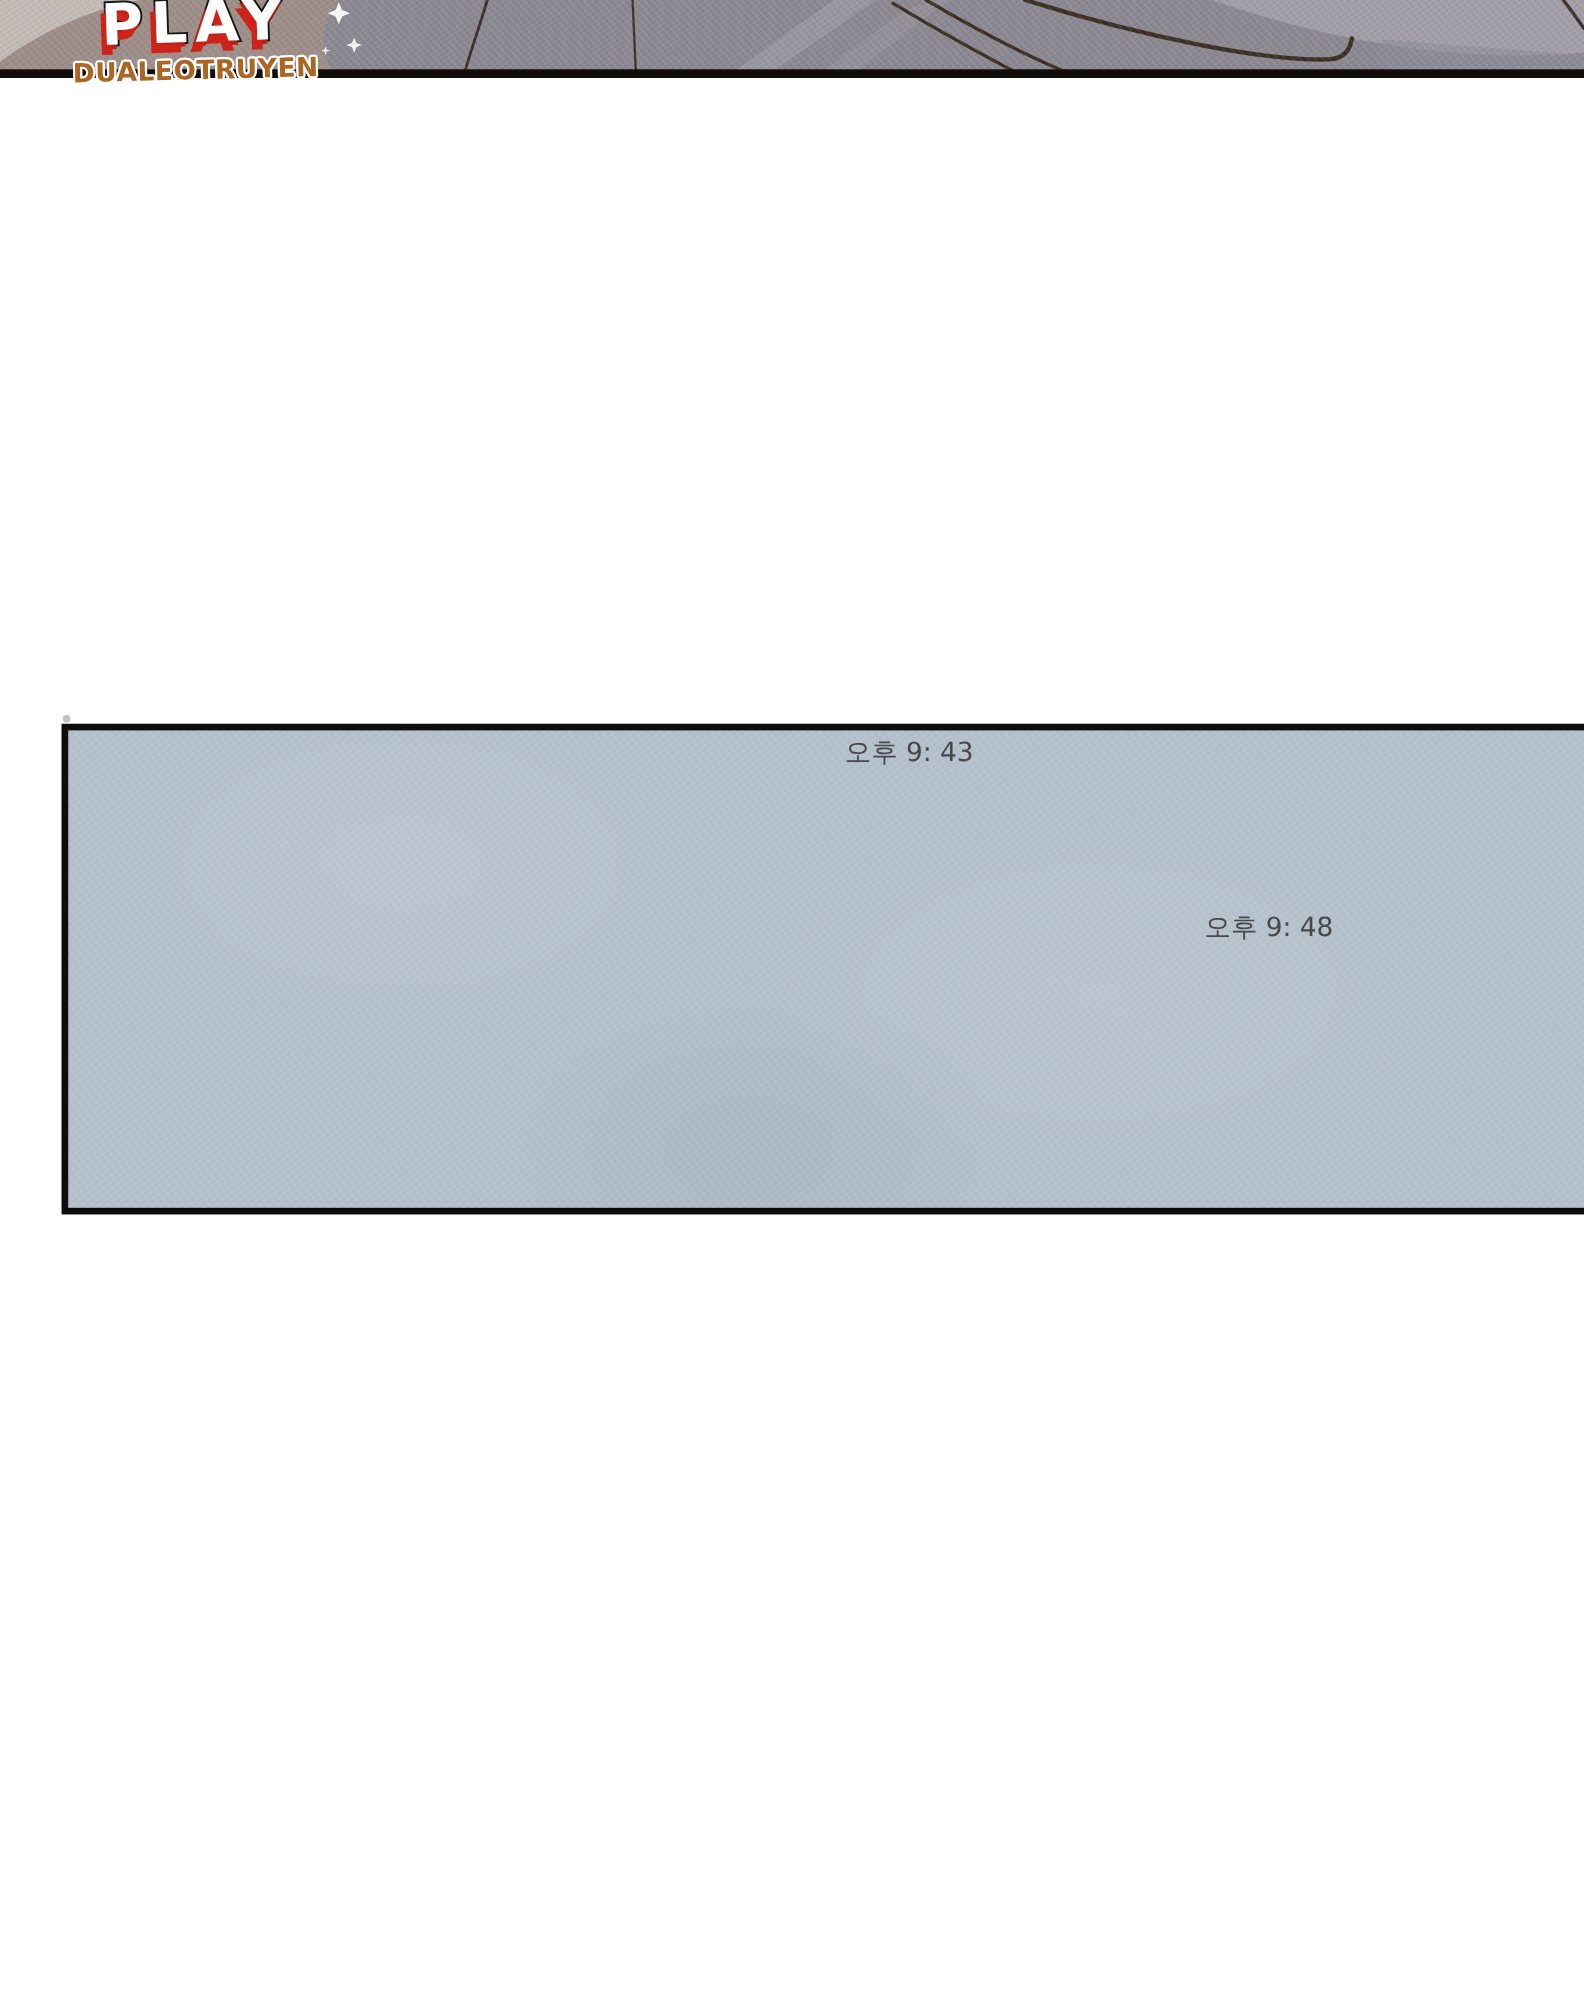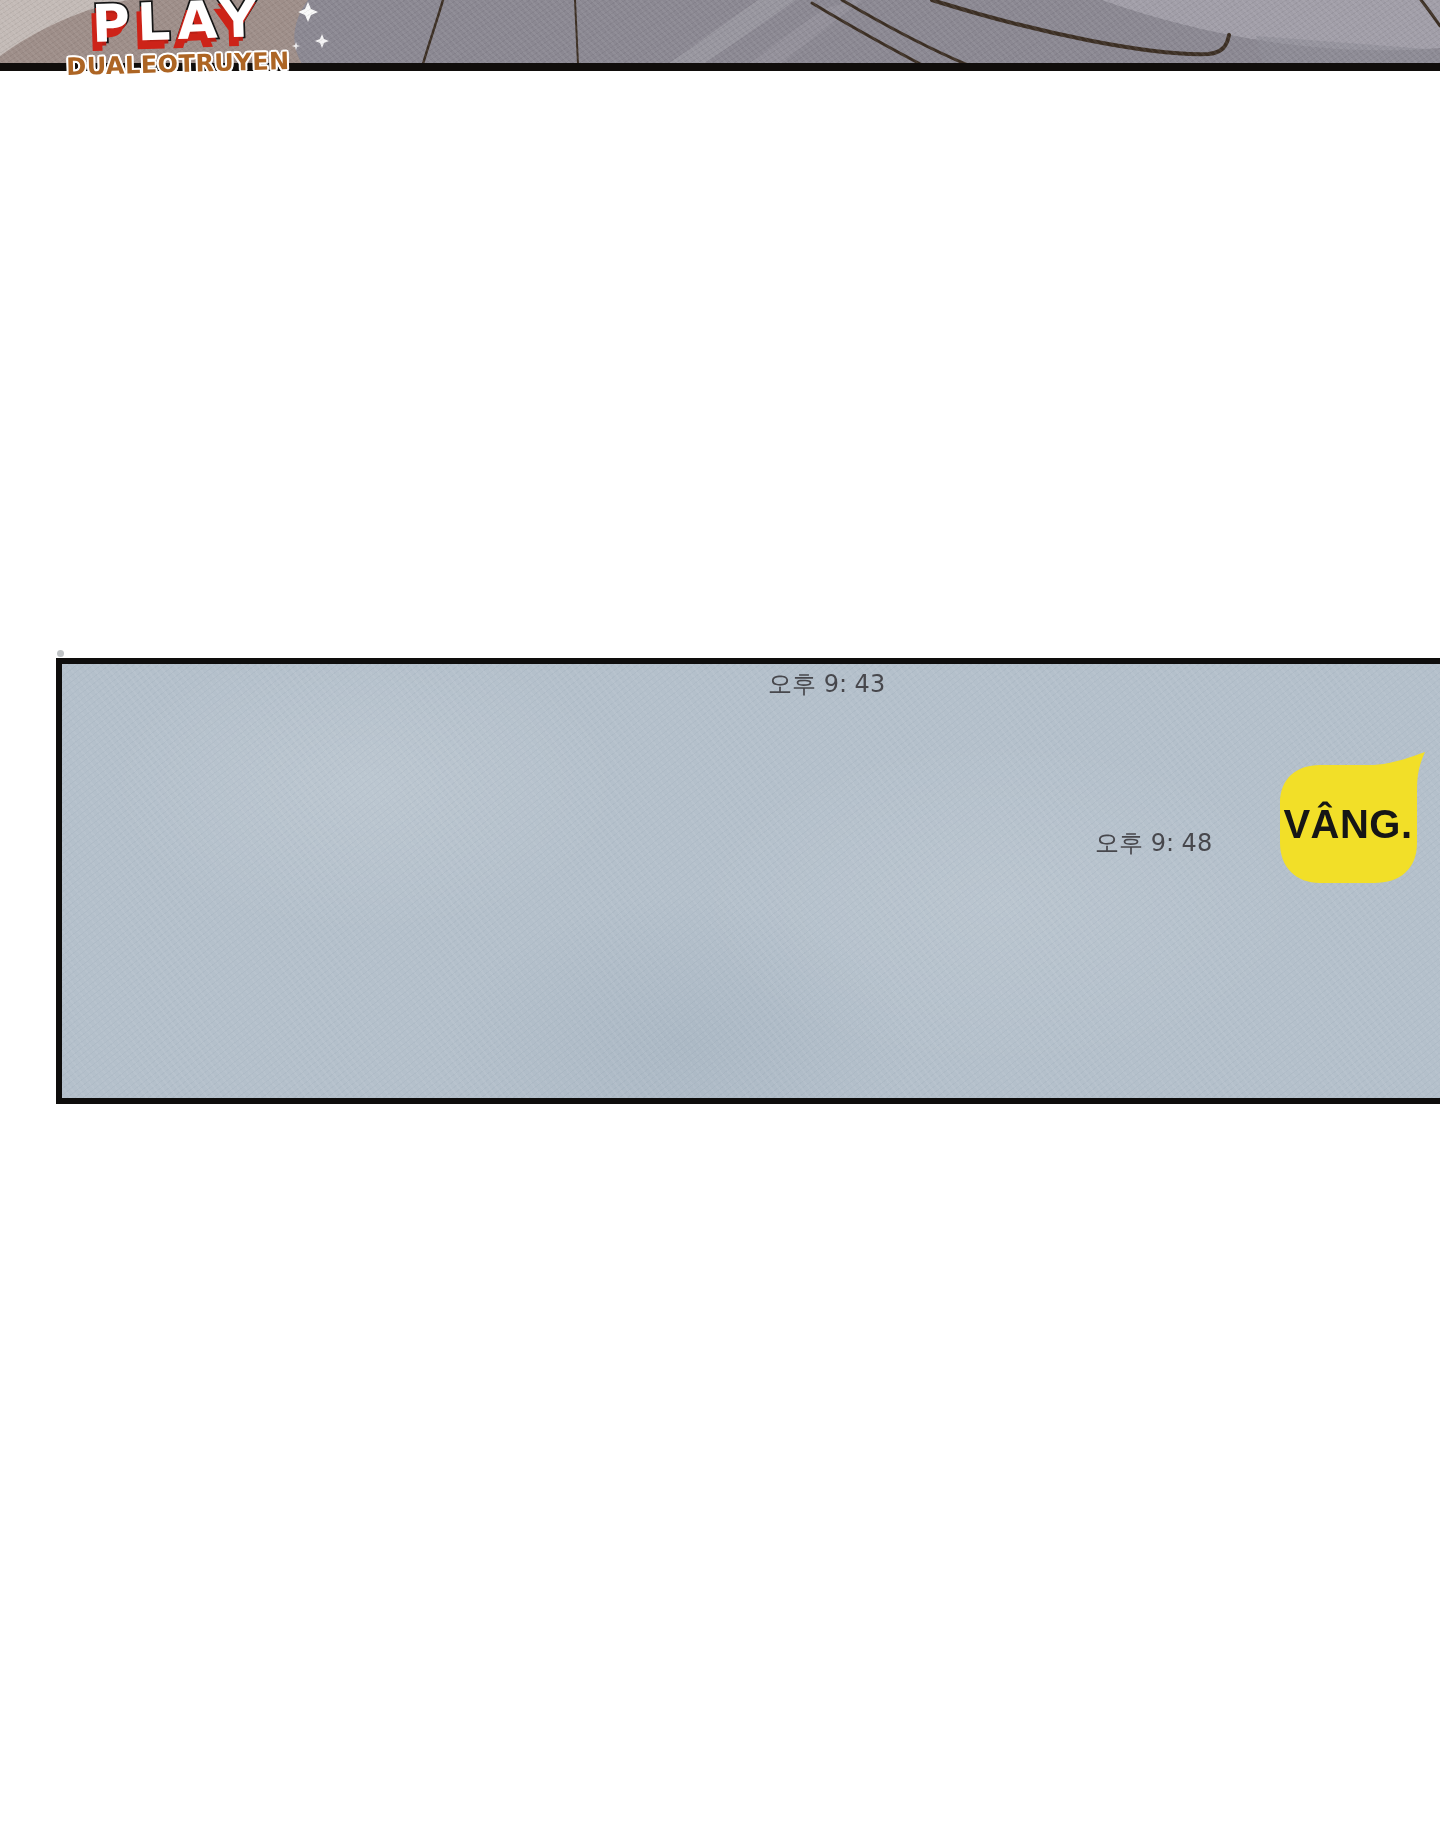--- a/index.html
+++ b/index.html
@@ -158,25 +158,15 @@
 
   <div class="corner-speck"></div>
 
   <div class="panel">
     <div class="panel-noise"></div>
 
     <div class="timestamp timestamp-1">오후 9: 43</div>
 
     <div class="timestamp timestamp-2">오후 9: 48</div>
 
-    <div class="bubble">
-      <svg width="150" height="136" viewBox="0 0 150 136">
-        <path d="M42,14 L96,14 C112,13 128,8 147,1
-                 C141,14 139,24 139,38
-                 L139,92 C139,118 122,132 96,132
-                 L42,132 C18,132 2,116 2,92
-                 L2,52 C2,28 18,14 42,14 Z" fill="#f2df28"></path>
-      </svg>
-      <div class="bubble-label">VÂNG.</div>
-    </div>
   </div>
 
 </div>
 
 </body></html>

